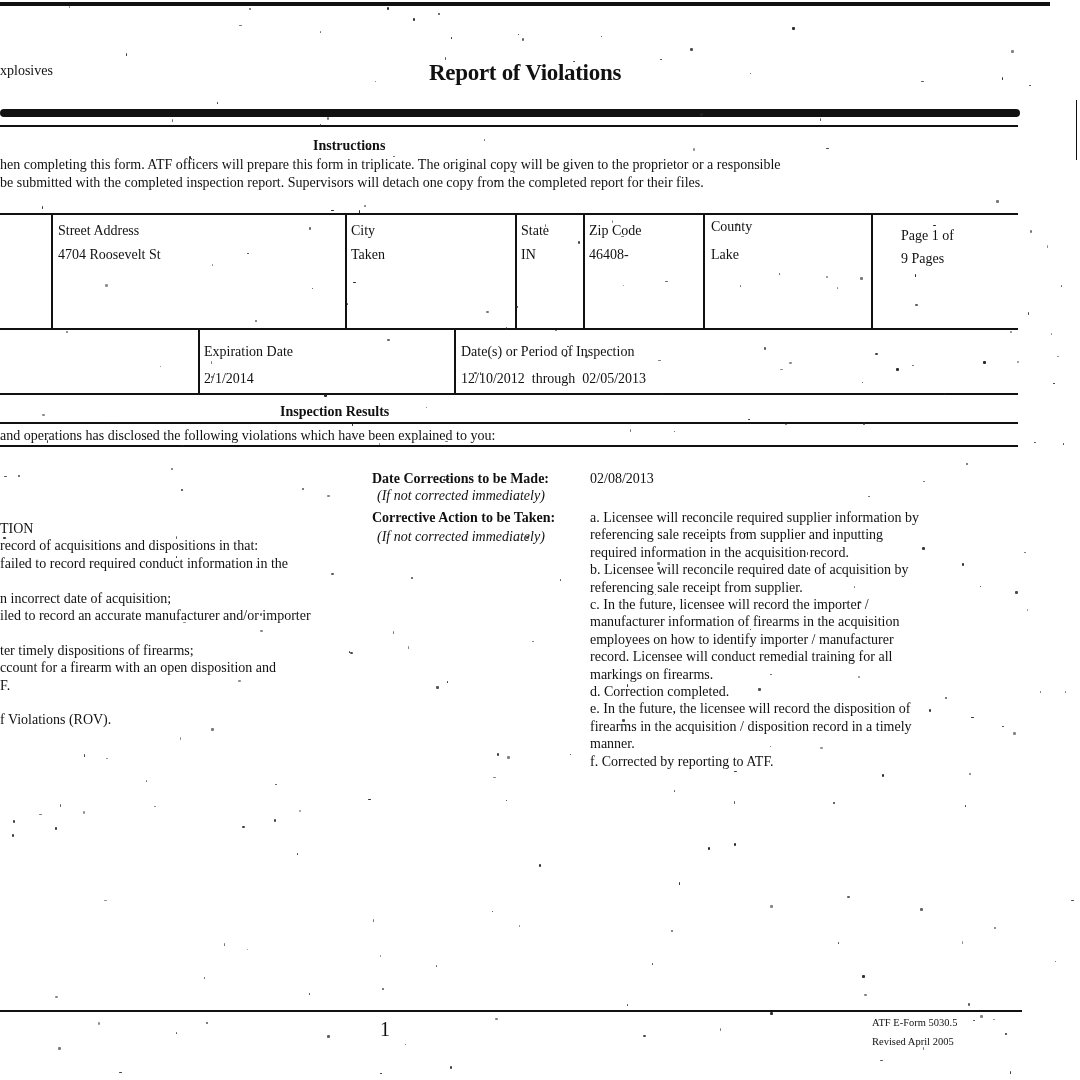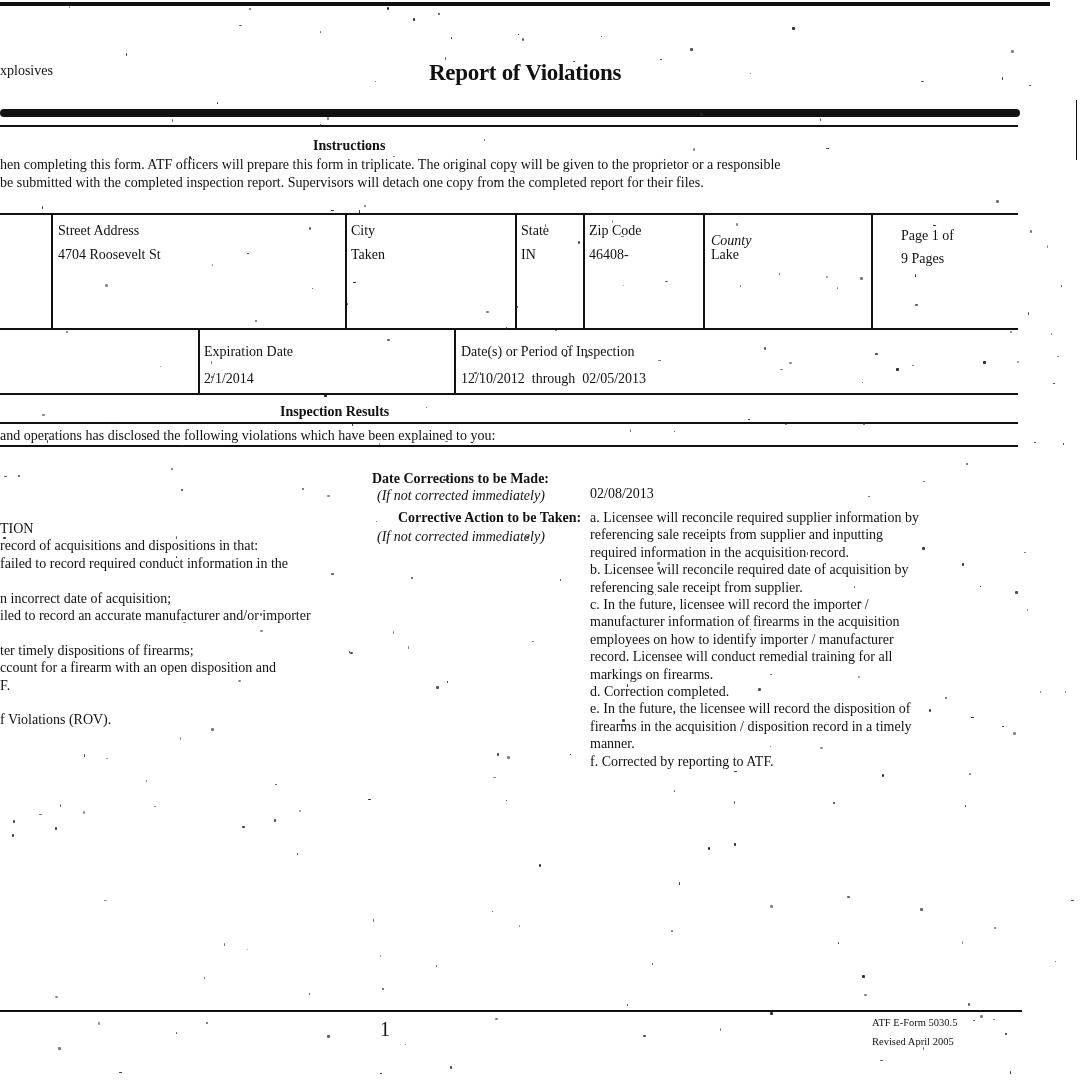--- a/index.html
+++ b/index.html
@@ -40,21 +40,21 @@
 <div class="vr" style="left:871px;top:214px;height:115px;"></div>
 
 <div class="abs t14" style="left:58px;top:222px;">Street Address</div>
 <div class="abs t14" style="left:58px;top:246px;">4704 Roosevelt St</div>
 <div class="abs t14" style="left:351px;top:222px;">City</div>
 <div class="abs t14" style="left:351px;top:246px;">Taken</div>
 <div class="abs t14" style="left:521px;top:222px;">State</div>
 <div class="abs t14" style="left:521px;top:246px;">IN</div>
 <div class="abs t14" style="left:589px;top:222px;">Zip Code</div>
 <div class="abs t14" style="left:589px;top:246px;">46408-</div>
-<div class="abs t14" style="left:711px;top:232px;font-style:italic;">County</div>
+<div class="abs t14" style="left:711px;top:218px;">County</div>
 <div class="abs t14" style="left:711px;top:246px;">Lake</div>
 <div class="abs t14" style="left:901px;top:227px;">Page 1 of</div>
 <div class="abs t14" style="left:901px;top:250px;">9 Pages</div>
 
 <div class="hr" style="left:0;top:393px;width:1018px;height:2px;"></div>
 <div class="vr" style="left:198px;top:329px;height:65px;"></div>
 <div class="vr" style="left:454px;top:329px;height:65px;"></div>
 <div class="abs t14" style="left:204px;top:343px;">Expiration Date</div>
 <div class="abs t14" style="left:204px;top:370px;">2/1/2014</div>
 <div class="abs t14" style="left:461px;top:343px;">Date(s) or Period of Inspection</div>
@@ -75,23 +75,23 @@
   <div style="height:17.4px;"></div>
   <div>ter timely dispositions of firearms;</div>
   <div>ccount for a firearm with an open disposition and</div>
   <div>F.</div>
   <div style="height:17.4px;"></div>
   <div>f Violations (ROV).</div>
 </div>
 
 <div class="abs t14 bold" style="left:372px;top:470px;">Date Corrections to be Made:</div>
 <div class="abs t14 ital" style="left:377px;top:487px;">(If not corrected immediately)</div>
-<div class="abs t14" style="left:590px;top:470px;margin-top:15px;">02/08/2013</div>
-
-<div class="abs t14 bold" style="left:372px;top:509px;margin-left:26px;">Corrective Action to be Taken:</div>
+<div class="abs t14" style="left:590px;top:470px;">02/08/2013</div>
+
+<div class="abs t14 bold" style="left:372px;top:509px;">Corrective Action to be Taken:</div>
 <div class="abs t14 ital" style="left:377px;top:528px;">(If not corrected immediately)</div>
 
 <div class="abs t14" style="left:590px;top:509px;line-height:17.4px;">
   <div>a.  Licensee will reconcile required supplier information by</div>
   <div>referencing sale receipts from supplier and inputting</div>
   <div>required information in the acquisition record.</div>
   <div>b.  Licensee will reconcile required date of acquisition by</div>
   <div>referencing sale receipt from supplier.</div>
   <div>c.  In the future, licensee will record the importer /</div>
   <div>manufacturer information of firearms in the acquisition</div>

